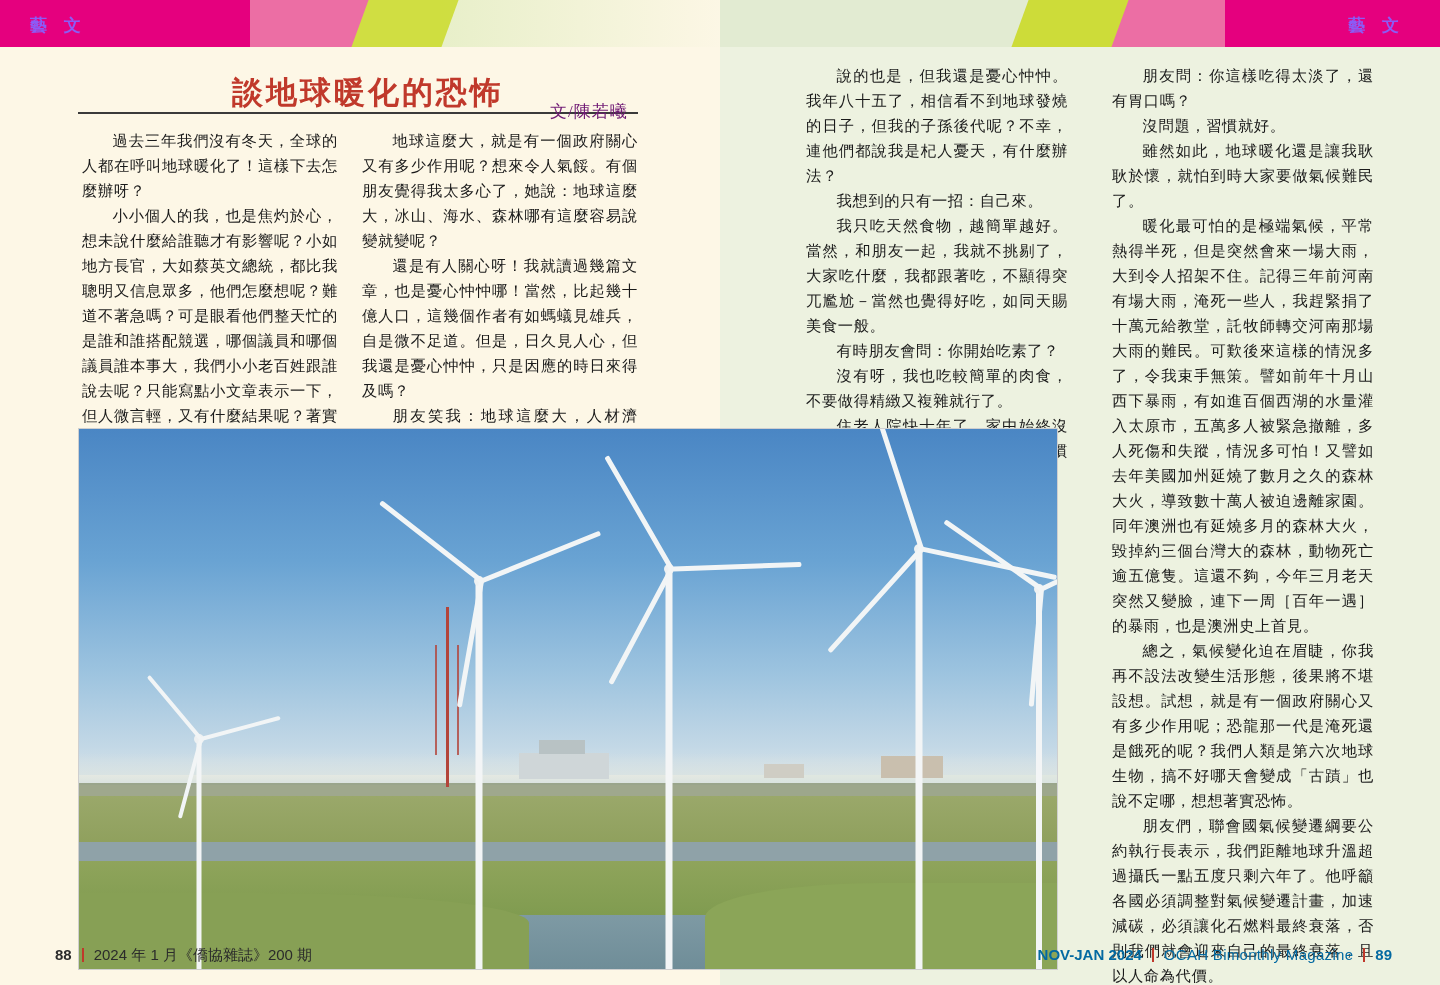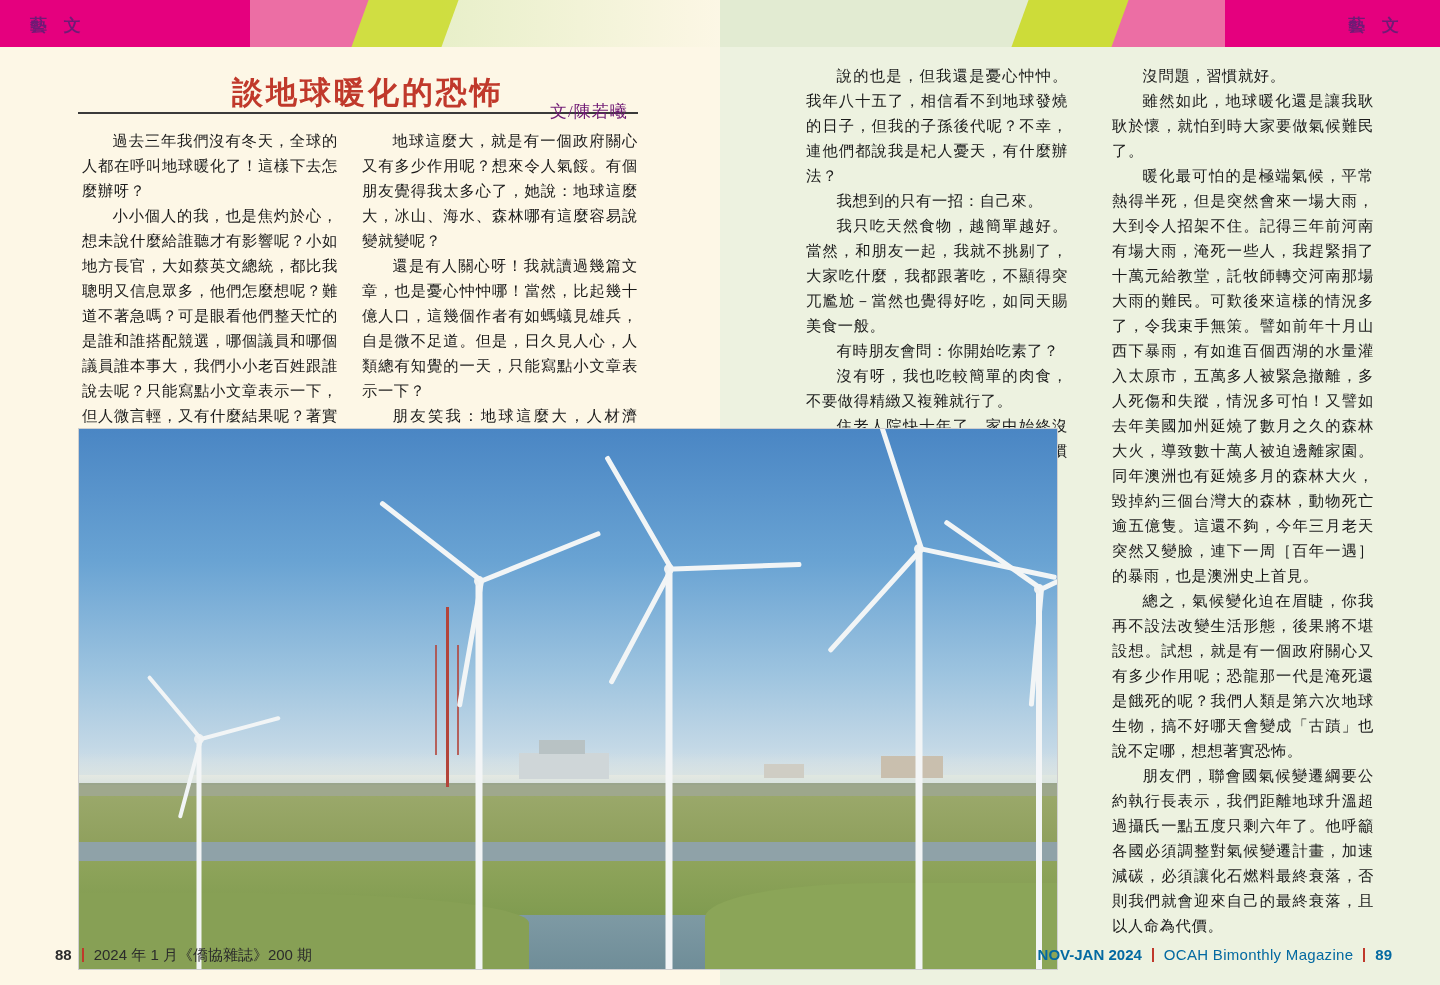--- a/index.html
+++ b/index.html
@@ -23,21 +23,21 @@
   .band-magenta-l{left:0;width:250px;background:#e5007e;}
   .band-pink-l{left:235px;width:125px;background:#ec6ea4;transform:skewX(-20deg);}
   .band-lime-l{left:330px;width:120px;background:#cddc39;transform:skewX(-20deg);opacity:.95;}
   .band-fade-l{left:430px;width:300px;background:linear-gradient(to right,#e7efc8,#fdf7e6);}
 
   .band-fade-r{left:0;width:330px;background:linear-gradient(to right,#e2ebd2,#e2ebd2);}
   .band-lime-r{left:300px;width:130px;background:#cddc39;transform:skewX(-20deg);}
   .band-pink-r{left:400px;width:130px;background:#ec6ea4;transform:skewX(-20deg);}
   .band-magenta-r{left:505px;width:215px;background:#e5007e;}
 
-  .banner-label{position:absolute;top:14px;color:#701a75;font-size:17px;letter-spacing:6px;font-family:"Liberation Sans",sans-serif;font-weight:bold;}
+  .banner-label{position:absolute;top:14px;color:#8b5cf6;font-size:17px;letter-spacing:6px;font-family:"Liberation Sans",sans-serif;font-weight:bold;}
   .banner-label.left{left:30px;}
   .banner-label.right{right:35px;}
 
   
   .title{
     position:absolute;left:232px;top:72px;
     font-size:31px;color:#c0392b;letter-spacing:3px;
     font-family:"DejaVu Serif",serif;font-weight:bold;
   }
   .title-rule{position:absolute;left:78px;top:112px;width:560px;height:2px;background:#3a3a3a;}
@@ -129,34 +129,35 @@
 <div class="byline">文/陳若曦</div>
 
 <div class="col col-1">
   <p>過去三年我們沒有冬天，全球的人都在呼叫地球暖化了！這樣下去怎麼辦呀？</p>
   <p>小小個人的我，也是焦灼於心，想未說什麼給誰聽才有影響呢？小如地方長官，大如蔡英文總統，都比我聰明又信息眾多，他們怎麼想呢？難道不著急嗎？可是眼看他們整天忙的是誰和誰搭配競選，哪個議員和哪個議員誰本事大，我們小小老百姓跟誰說去呢？只能寫點小文章表示一下，但人微言輕，又有什麼結果呢？著實十分無奈。</p>
   <p>朋友間倒談論不少，但又有何用？</p>
 </div>
 
 <div class="col col-2">
   <p>地球這麼大，就是有一個政府關心又有多少作用呢？想來令人氣餒。有個朋友覺得我太多心了，她說：地球這麼大，冰山、海水、森林哪有這麼容易說變就變呢？</p>
-  <p>還是有人關心呀！我就讀過幾篇文章，也是憂心忡忡哪！當然，比起幾十億人口，這幾個作者有如螞蟻見雄兵，自是微不足道。但是，日久見人心，人類總有知覺的一天，只能寫點小文章表示一下？</p>
+  <p>還是有人關心呀！我就讀過幾篇文章，也是憂心忡忡哪！當然，比起幾十億人口，這幾個作者有如螞蟻見雄兵，自是微不足道。但是，日久見人心，但我還是憂心忡忡，只是因應的時日來得及嗎？</p>
   <p>朋友笑我：地球這麼大，人材濟濟，哪用得著你焦急呀！</p>
 </div>
 
 <div class="col col-3">
   <p>說的也是，但我還是憂心忡忡。我年八十五了，相信看不到地球發燒的日子，但我的子孫後代呢？不幸，連他們都說我是杞人憂天，有什麼辦法？</p>
   <p>我想到的只有一招：自己來。</p>
   <p>我只吃天然食物，越簡單越好。當然，和朋友一起，我就不挑剔了，大家吃什麼，我都跟著吃，不顯得突兀尷尬－當然也覺得好吃，如同天賜美食一般。</p>
   <p>有時朋友會問：你開始吃素了？</p>
   <p>沒有呀，我也吃較簡單的肉食，不要做得精緻又複雜就行了。</p>
   <p>住老人院快十年了，家中始終沒食鹽、糖醋，油用得很少，倒也習慣了。</p>
 </div>
 
 <div class="col col-4">
+  <p>朋友問：你這樣吃得太淡了，還有胃口嗎？</p>
   <p>沒問題，習慣就好。</p>
   <p>雖然如此，地球暖化還是讓我耿耿於懷，就怕到時大家要做氣候難民了。</p>
   <p>暖化最可怕的是極端氣候，平常熱得半死，但是突然會來一場大雨，大到令人招架不住。記得三年前河南有場大雨，淹死一些人，我趕緊捐了十萬元給教堂，託牧師轉交河南那場大雨的難民。可歎後來這樣的情況多了，令我束手無策。譬如前年十月山西下暴雨，有如進百個西湖的水量灌入太原市，五萬多人被緊急撤離，多人死傷和失蹤，情況多可怕！又譬如去年美國加州延燒了數月之久的森林大火，導致數十萬人被迫邊離家園。同年澳洲也有延燒多月的森林大火，毀掉約三個台灣大的森林，動物死亡逾五億隻。這還不夠，今年三月老天突然又變臉，連下一周［百年一遇］的暴雨，也是澳洲史上首見。</p>
   <p>總之，氣候變化迫在眉睫，你我再不設法改變生活形態，後果將不堪設想。試想，就是有一個政府關心又有多少作用呢；恐龍那一代是淹死還是餓死的呢？我們人類是第六次地球生物，搞不好哪天會變成「古蹟」也說不定哪，想想著實恐怖。</p>
   <p>朋友們，聯會國氣候變遷綱要公約執行長表示，我們距離地球升溫超過攝氏一點五度只剩六年了。他呼籲各國必須調整對氣候變遷計畫，加速減碳，必須讓化石燃料最終衰落，否則我們就會迎來自己的最終衰落，且以人命為代價。</p>
 
 </div>
 
 <div class="photo">
   <div class="sky"></div>

